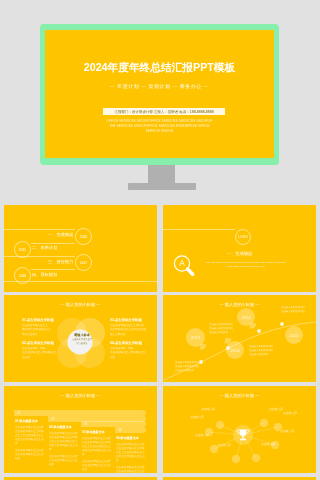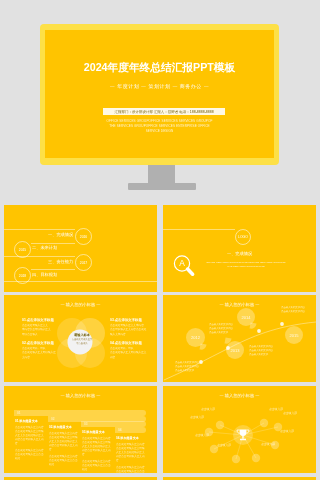--- a/index.html
+++ b/index.html
@@ -1,18 +1,18 @@
 <!DOCTYPE html>
 <html><head>
 <meta charset="utf-8">
 <style>
   html,body{margin:0;padding:0;}
   body{width:320px;height:480px;background:#e1e1e1;font-family:"Liberation Sans",sans-serif;overflow:hidden;}
   .wrap{position:relative;width:320px;height:480px;}
-  .monitor{position:absolute;left:40px;top:24px;width:239px;height:141px;background:#fde047;border-radius:4px;box-sizing:border-box;}
+  .monitor{position:absolute;left:40px;top:24px;width:239px;height:141px;background:#86efac;border-radius:4px;box-sizing:border-box;}
   .screen{position:absolute;left:5px;top:6px;width:229px;height:128px;background:#ffc400;overflow:hidden;}
   .neck{position:absolute;left:148px;top:165px;width:27px;height:19px;background:#b0b0b0;}
   .base{position:absolute;left:128px;top:183px;width:68px;height:7px;background:#b0b0b0;border-radius:1px;}
   .hero-title{position:absolute;left:0;right:0;top:31px;text-align:center;color:#fff;font-size:10.7px;font-weight:bold;}
   .hero-sub{position:absolute;left:0;right:0;top:53px;text-align:center;color:#fff;font-size:5px;letter-spacing:.5px;}
   .hero-bar{position:absolute;left:58px;top:78px;width:122px;height:7px;background:rgba(255,255,255,.9);display:flex;align-items:center;justify-content:center;font-size:3.5px;color:#6b5800;}
   .hero-en{position:absolute;left:0;right:0;top:89px;text-align:center;color:rgba(255,255,255,.8);font-size:3.1px;line-height:1.55;letter-spacing:.1px;}
   .grid{position:absolute;left:4px;top:205px;width:312px;height:275px;}
   .slide{position:absolute;background:#ffc400;overflow:hidden;width:153px;height:87px;}
   .c1{left:0}.c2{left:159px}

